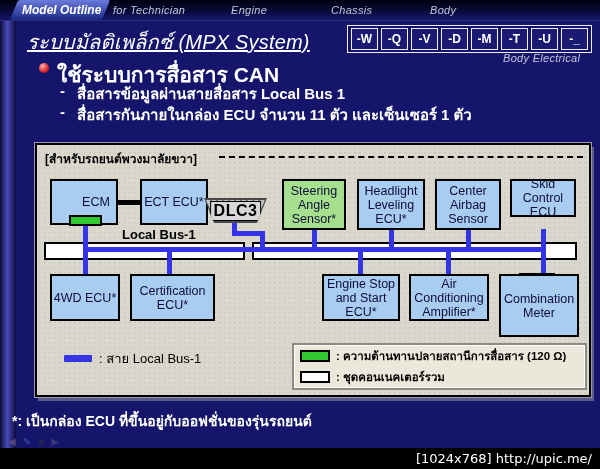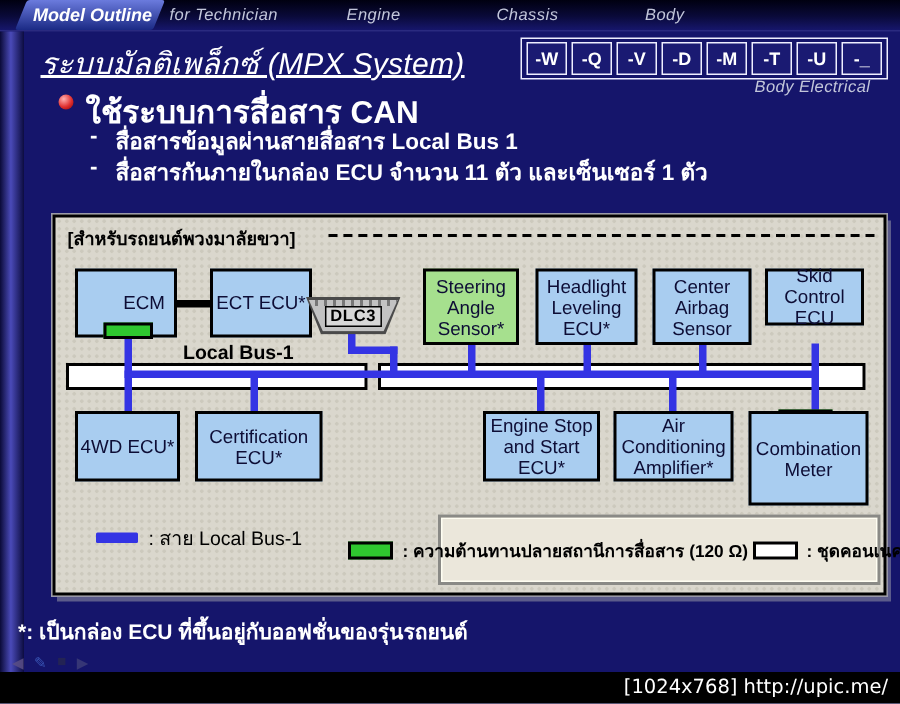--- a/index.html
+++ b/index.html
@@ -51,29 +51,29 @@
   .buslabel{left:85px;top:82px;font-size:13px;font-weight:bold;color:#000;}
 
   
   .dlc-outer{left:165px;top:53px;width:67px;height:25px;
        clip-path:polygon(3% 0,97% 0,82% 100%,18% 100%);background:#4a4a4a;}
   .dlc-inner{position:absolute;left:2px;top:2px;width:63px;height:21px;
        clip-path:polygon(3% 0,97% 0,82% 100%,18% 100%);background:#c2c2c2;
        background-image:repeating-linear-gradient(90deg,#777 0 2px,transparent 2px 6px);
        background-size:100% 4px;background-repeat:no-repeat;}
   .dlc-label{position:absolute;left:50%;top:53%;transform:translate(-50%,-50%);
-       background:#d8d8d8;border:1.5px solid #000;font-size:11px;font-weight:bold;
+       background:#d8d8d8;border:1.5px solid #000;font-size:16px;font-weight:bold;
        padding:0 3px;letter-spacing:.5px;color:#000;}
 
   
   .leg-swatch-bus{left:27px;top:210px;width:28px;height:7px;background:#3434e4;border-radius:1px;}
   .leg-bus-text{left:62px;top:203px;font-size:13px;font-weight:normal;color:#000;}
   .legendbox{left:255px;top:198px;width:295px;height:47px;background:#ebe7db;
        border:2px solid #8a8a86;box-shadow:inset 0 0 0 1px #fffef2;
-       display:flex;flex-direction:row;justify-content:center;gap:3px;padding:2px 6px;}
+       display:flex;flex-direction:column;justify-content:center;gap:3px;padding:2px 6px;}
   .legrow{display:flex;align-items:center;gap:6px;}
   .legrow .sw{width:30px;height:12px;border:2px solid #000;box-sizing:border-box;flex:0 0 auto;}
   .sw-green{background:#2fc82f;}
   .sw-white{background:#fff;}
   .legrow .lt{font-size:11.5px;font-weight:bold;color:#000;white-space:nowrap;}
 
   
   .footnote{left:12px;top:410px;color:#fff;font-size:14px;font-weight:700;}
   .navicons{left:8px;top:436px;display:flex;gap:7px;font-size:10px;opacity:.85;}
   .navicons span{cursor:pointer;}

